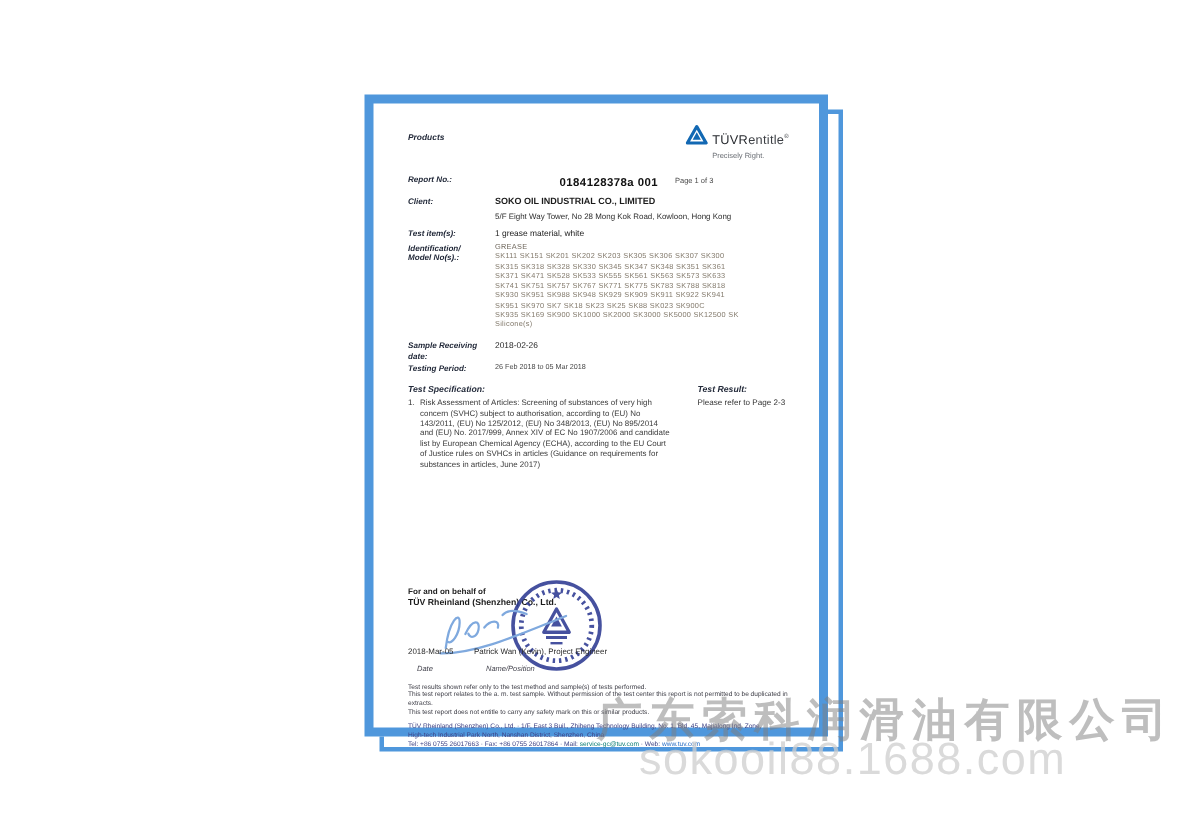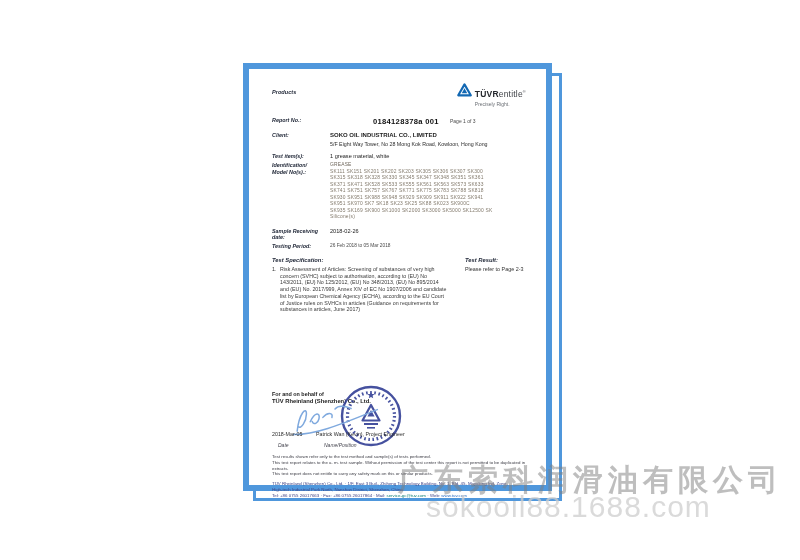--- a/index.html
+++ b/index.html
@@ -15,21 +15,21 @@
           background:#ffffff; border:6px solid #4f97dc; z-index:1; }
   .page-inner { position:relative; width:100%; height:100%; padding:14px 20px 8px 23px;
                 color:#222; }
 
   
   .hdr { display:flex; justify-content:space-between; align-items:flex-start; height:26px; }
   .products { font-size:5.6px; font-weight:bold; font-style:italic; color:#232a3a; margin-top:6px; }
   .brand { display:flex; align-items:flex-start; gap:3px; }
   .brand-txt { line-height:1.1; }
   .brand-name { font-size:8.5px; color:#3c3f44; letter-spacing:0.2px; }
-  .brand-name b { font-weight:bold; color:#26292e; }
+  .brand-name b { font-weight:normal; color:#26292e; }
   .brand-reg { font-size:4px; vertical-align:super; }
   .brand-tag { font-size:5px; color:#6b6f75; margin-top:1px; }
 
   
   .field { display:flex; align-items:flex-start; position:relative; margin-top:5px; }
   .lbl { width:58px; flex-shrink:0; font-size:5.4px; font-weight:bold; font-style:italic;
          color:#232a3a; line-height:1.25; }
   .val { flex:1; font-size:5.6px; color:#1c1c1c; line-height:1.3; }
   .val.strong { font-weight:bold; font-size:6px; }
   .report-no { font-weight:bold; font-size:7.6px; letter-spacing:0.3px; color:#111;padding-left:43px; }

